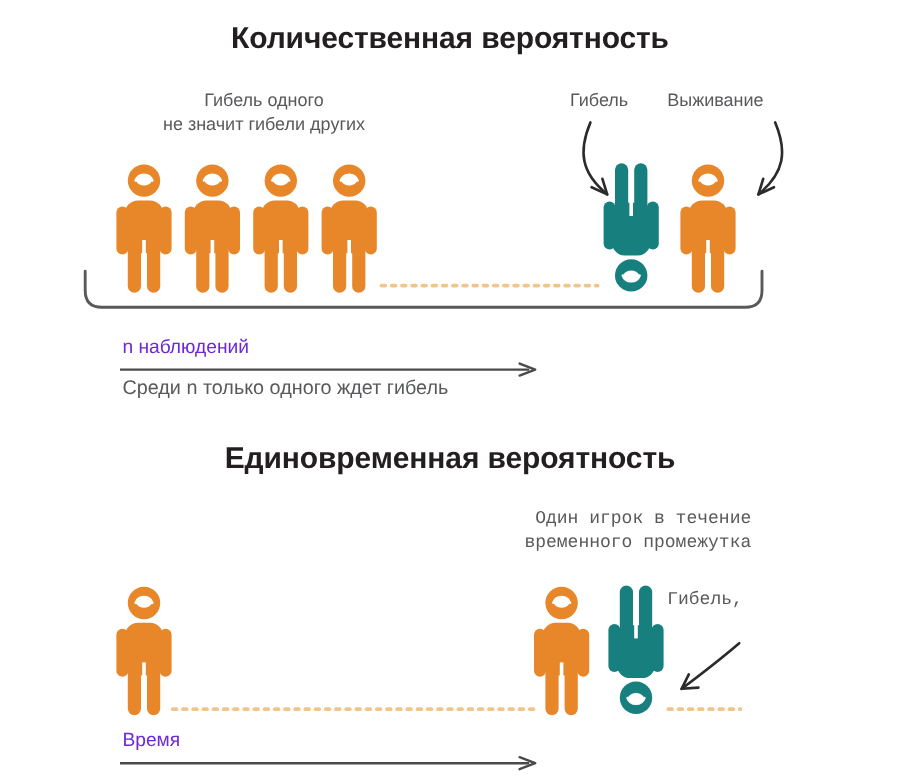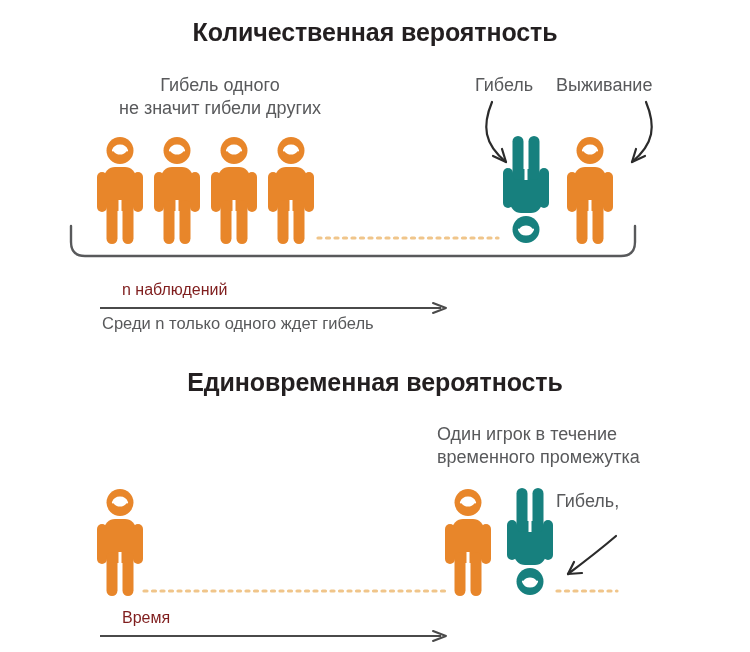--- a/index.html
+++ b/index.html
@@ -23,33 +23,32 @@
 
   .section-title {
     font-size: 25px;
     font-weight: bold;
     color: #231f20;
     text-align: center;
     letter-spacing: -0.1px;
     white-space: nowrap;
   }
   .caption {
-    font-size: 18px;
+    font-size: 15px;
     color: #58595b;
     line-height: 1.30;
     white-space: nowrap;
   }
   .caption.center { text-align: center; }
-  .caption.left   { text-align: left; }
+  .caption.left   { text-align: right; font-family: Liberation Mono, monospace; }
 
   .axis-label {
     font-size: 16px;
-    color: #7f1d1d;
-    white-space: nowrap;
-    margin-left: 20px;
+    color: #6d28d9;
+    white-space: nowrap;
   }
   .axis-sub {
     font-size: 16.5px;
     color: #58595b;
     white-space: nowrap;
   }
 
   svg { display: block; overflow: visible; }
 </style>
 </head>

